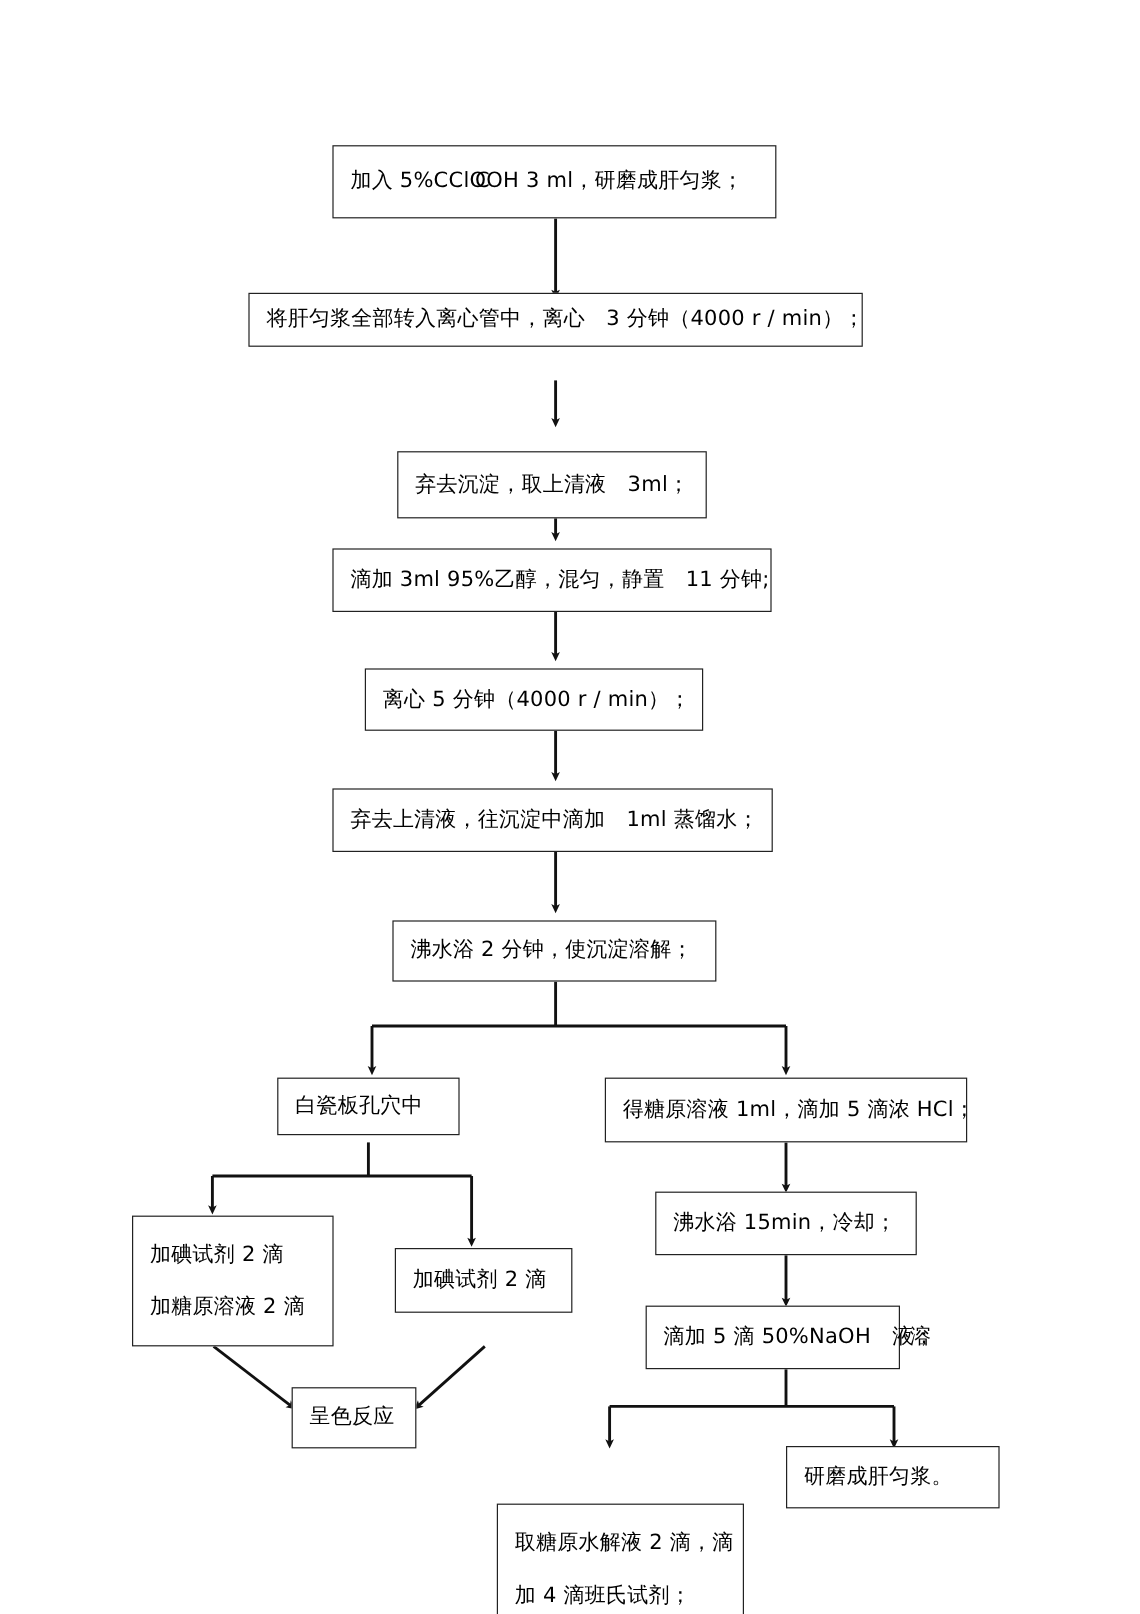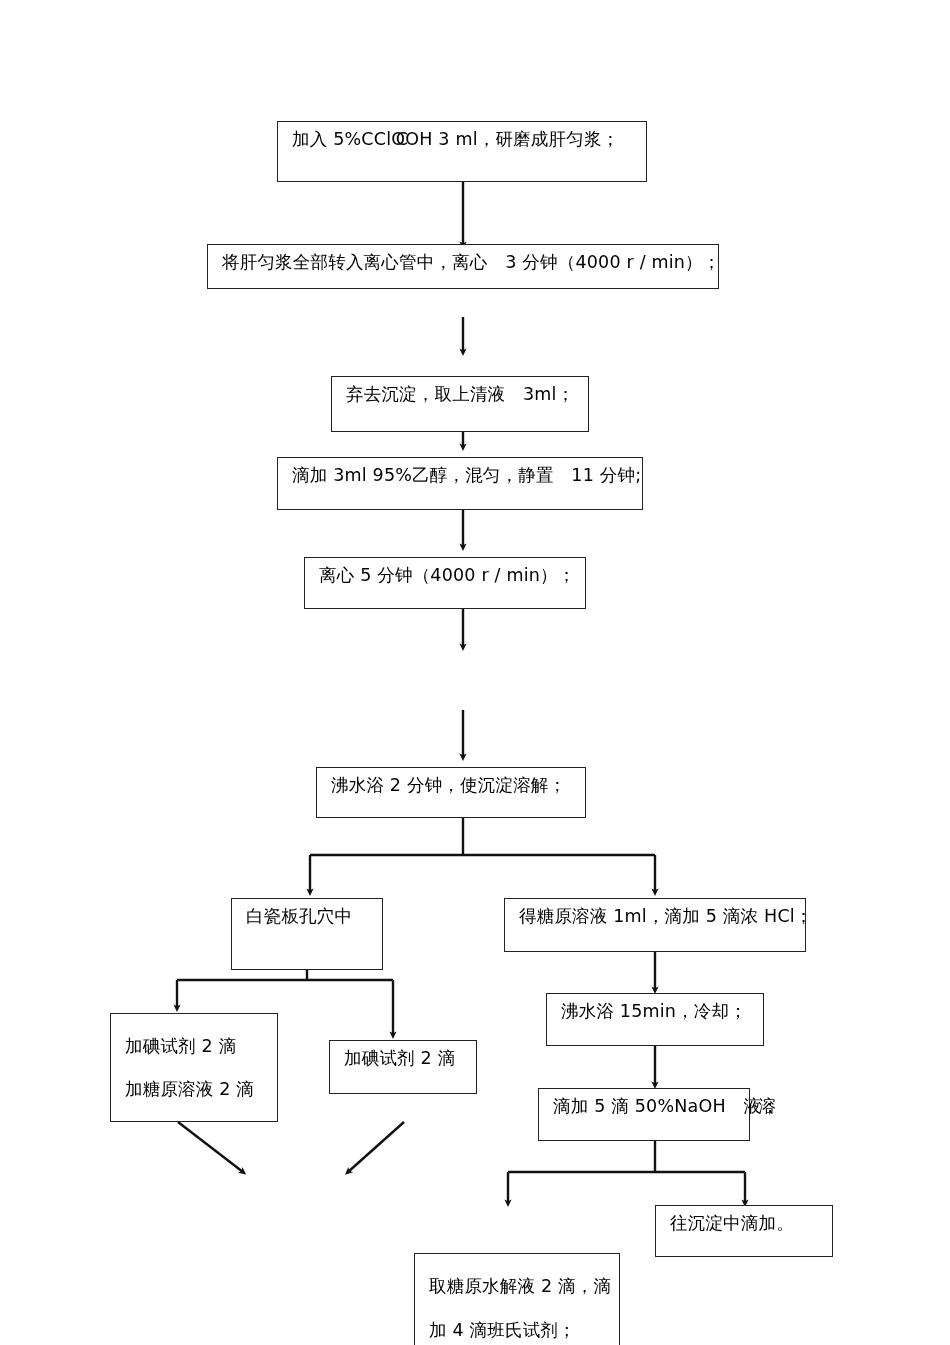--- a/index.html
+++ b/index.html
@@ -17,20 +17,21 @@
     background: #ffffff;
     overflow: hidden;
   }
   .node {
     position: absolute;
     box-sizing: border-box;
     border: 1.6px solid #222222;
     background: #ffffff;
     display: flex;
     flex-direction: column;
+    justify-content: center;
     color: #000000;
     font-size: 17.5px;
     line-height: 1.5;
     letter-spacing: 0.2px;
     padding: 4px 14px;
     z-index: 3;
   }
   .node .line {
     white-space: nowrap;
   }
@@ -125,26 +126,29 @@
   </div>
 
   <div class="node" style="left:277px; top:457px; width:366px; height:53px;">
     <div class="line">滴加 3ml 95%乙醇，混匀，静置　11 分钟;</div>
   </div>
 
   <div class="node" style="left:304px; top:557px; width:282px; height:52px;">
     <div class="line">离心 5 分钟（4000 r / min）；</div>
   </div>
 
+  <div class="node" style="left:277px; top:657px; width:367px; height:53px;">
+    <div class="line">弃去上清液，往沉淀中滴加　1ml 蒸馏水；</div>
+  </div>
 
-  <div class="node" style="left:316px; top:767px; width:270px; height:51px;">
+  <div class="node" style="left:327px; top:767px; width:270px; height:51px;">
     <div class="line">沸水浴 2 分钟，使沉淀溶解；</div>
   </div>
 
-  <div class="node" style="left:231px; top:898px; width:152px; height:72px;">
+  <div class="node" style="left:231px; top:898px; width:152px; height:48px;">
     <div class="line">白瓷板孔穴中</div>
   </div>
 
   <div class="node" style="left:504px; top:898px; width:302px; height:54px;">
     <div class="line">得糖原溶液 1ml，滴加 5 滴浓 HCl；</div>
   </div>
 
   <div class="node two-line" style="left:110px; top:1013px; width:168px; height:109px;">
     <div class="line">加碘试剂 2 滴</div>
     <div class="line">加糖原溶液 2 滴</div>
@@ -155,23 +159,26 @@
   </div>
 
   <div class="node" style="left:546px; top:993px; width:218px; height:53px;">
     <div class="line">沸水浴 15min，冷却；</div>
   </div>
 
   <div class="node" style="left:538px; top:1088px; width:212px; height:53px;">
     <div class="line"><span>滴加 5 滴 50%NaO</span><span class="ovl naoh"><span class="under">H〇</span><span class="a">H</span><span class="b">溶</span></span><span>液；</span></div>
   </div>
 
+  <div class="node" style="left:243px; top:1156px; width:104px; height:51px;">
+    <div class="line">呈色反应</div>
+  </div>
 
   <div class="node two-line" style="left:414px; top:1205px; width:206px; height:110px;margin-top:48px;">
     <div class="line">取糖原水解液 2 滴，滴</div>
     <div class="line">加 4 滴班氏试剂；</div>
   </div>
 
   <div class="node" style="left:655px; top:1205px; width:178px; height:52px;">
-    <div class="line">往沉淀中滴加。</div>
+    <div class="line">研磨成肝匀浆。</div>
   </div>
 
 </div>
 
 </body></html>

